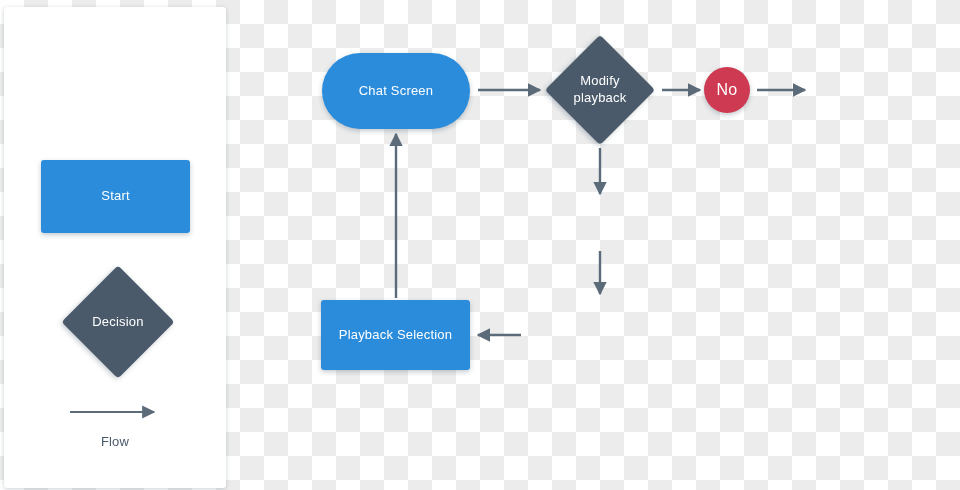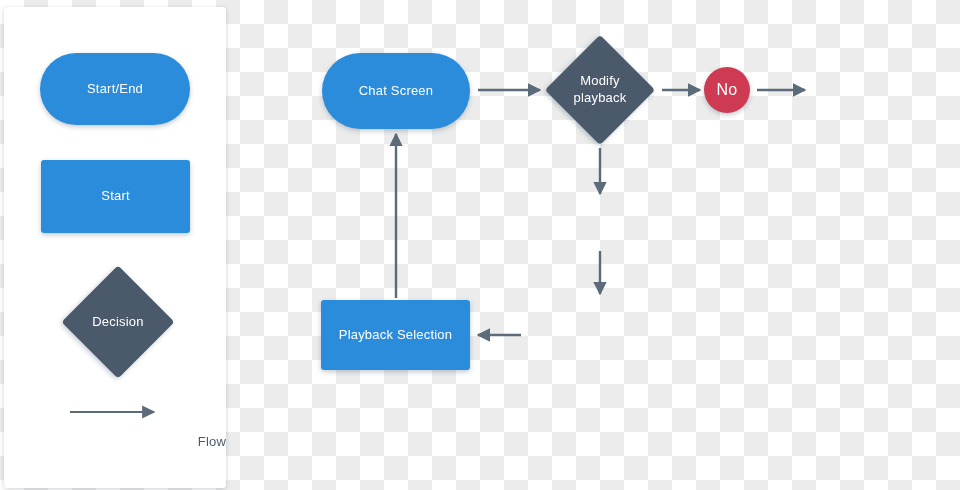--- a/index.html
+++ b/index.html
@@ -57,36 +57,33 @@
     position:absolute;border-radius:50%;
     display:flex;align-items:center;justify-content:center;
     color:#ffffff;font-size:16px;letter-spacing:.2px;
     box-shadow:0 2px 5px rgba(60,80,100,.30);
   }
   .circle.red{background:#ce3a52;}
   .circle.teal{background:#22a98f;}
 
   .legend-label{
     position:absolute;color:#4a5a6b;font-size:13px;
-    text-align:right;letter-spacing:.2px;
+    text-align:center;letter-spacing:.2px;
   }
 
   svg.edges{position:absolute;left:0;top:0;width:960px;height:490px;
             pointer-events:none;overflow:visible;}
 </style>
 </head>
 <body>
 
 <div id="canvas">
 
   <div class="legend-card">
 
-    <div class="node pill blue" style="left:36px;top:46px;width:150px;height:72px;">
-      <span>Start/End</span>
-    </div>
 
     <div class="node rect blue" style="left:37px;top:153px;width:149px;height:73px;">
       <span>Start</span>
     </div>
 
     <div class="diamond" style="left:74px;top:275px;width:80px;height:80px;">
       <span class="dlabel">Decision</span>
     </div>
 
     <svg width="222" height="481" style="position:absolute;left:0;top:0;">

